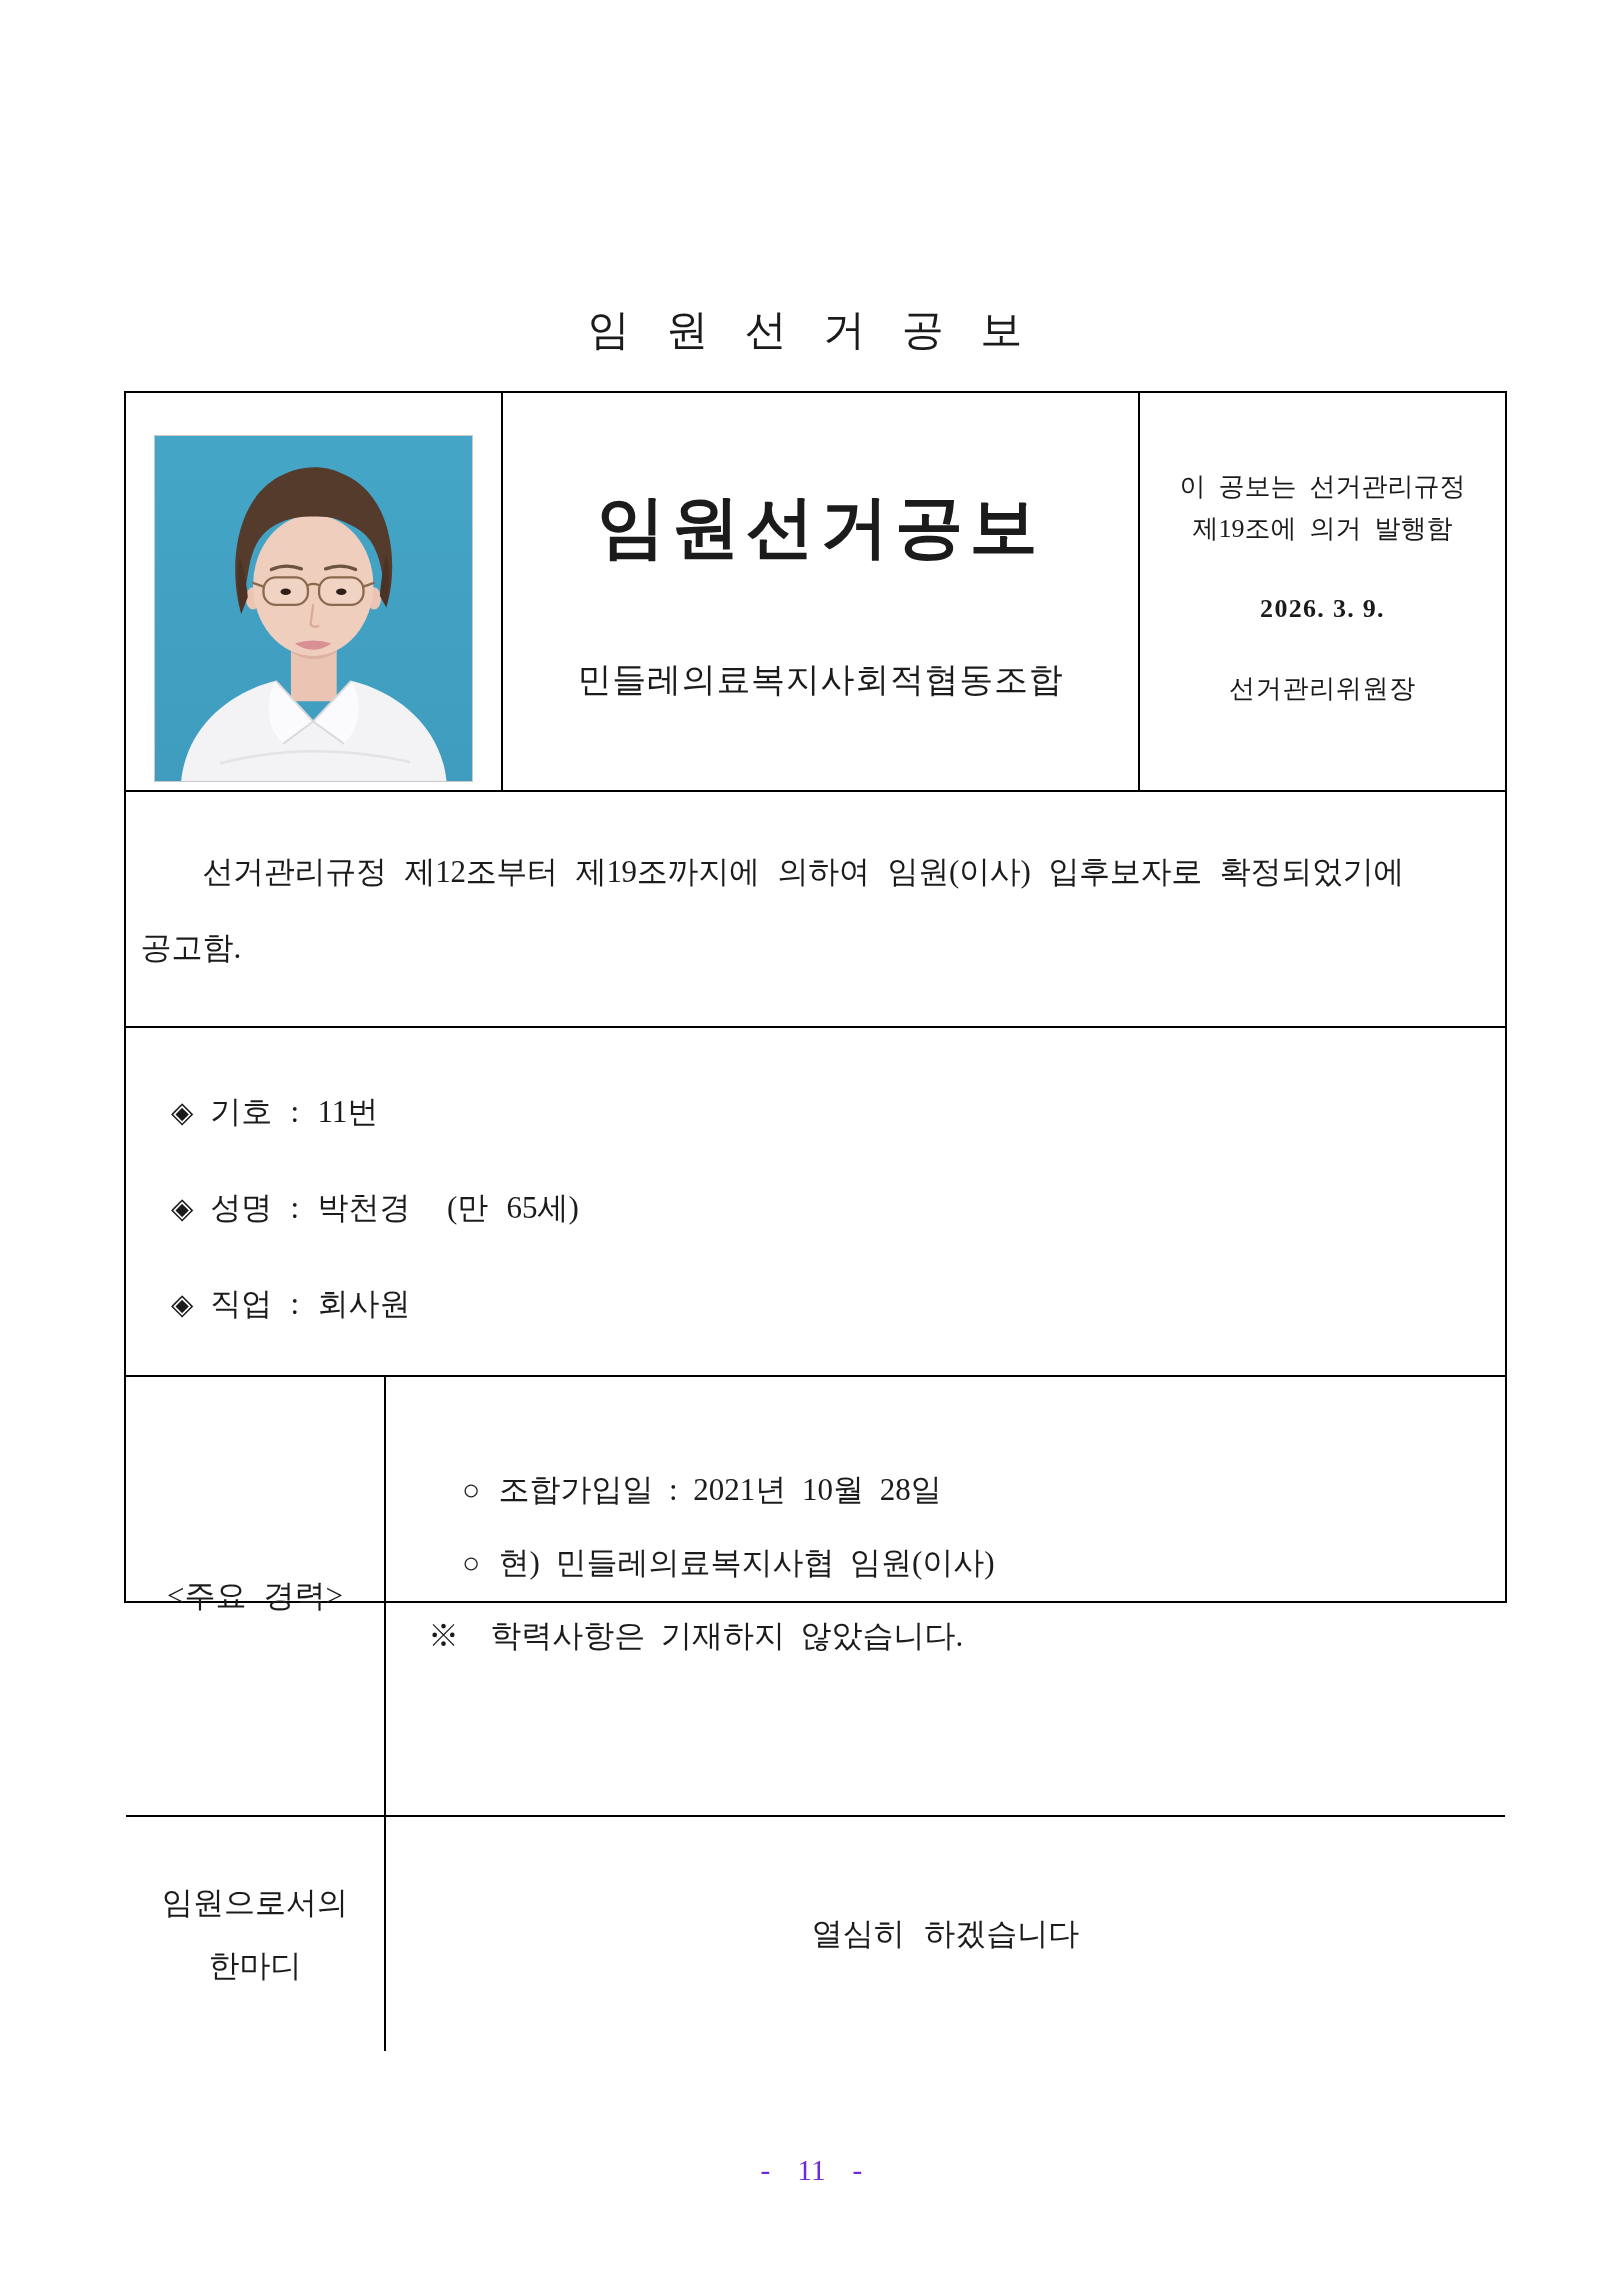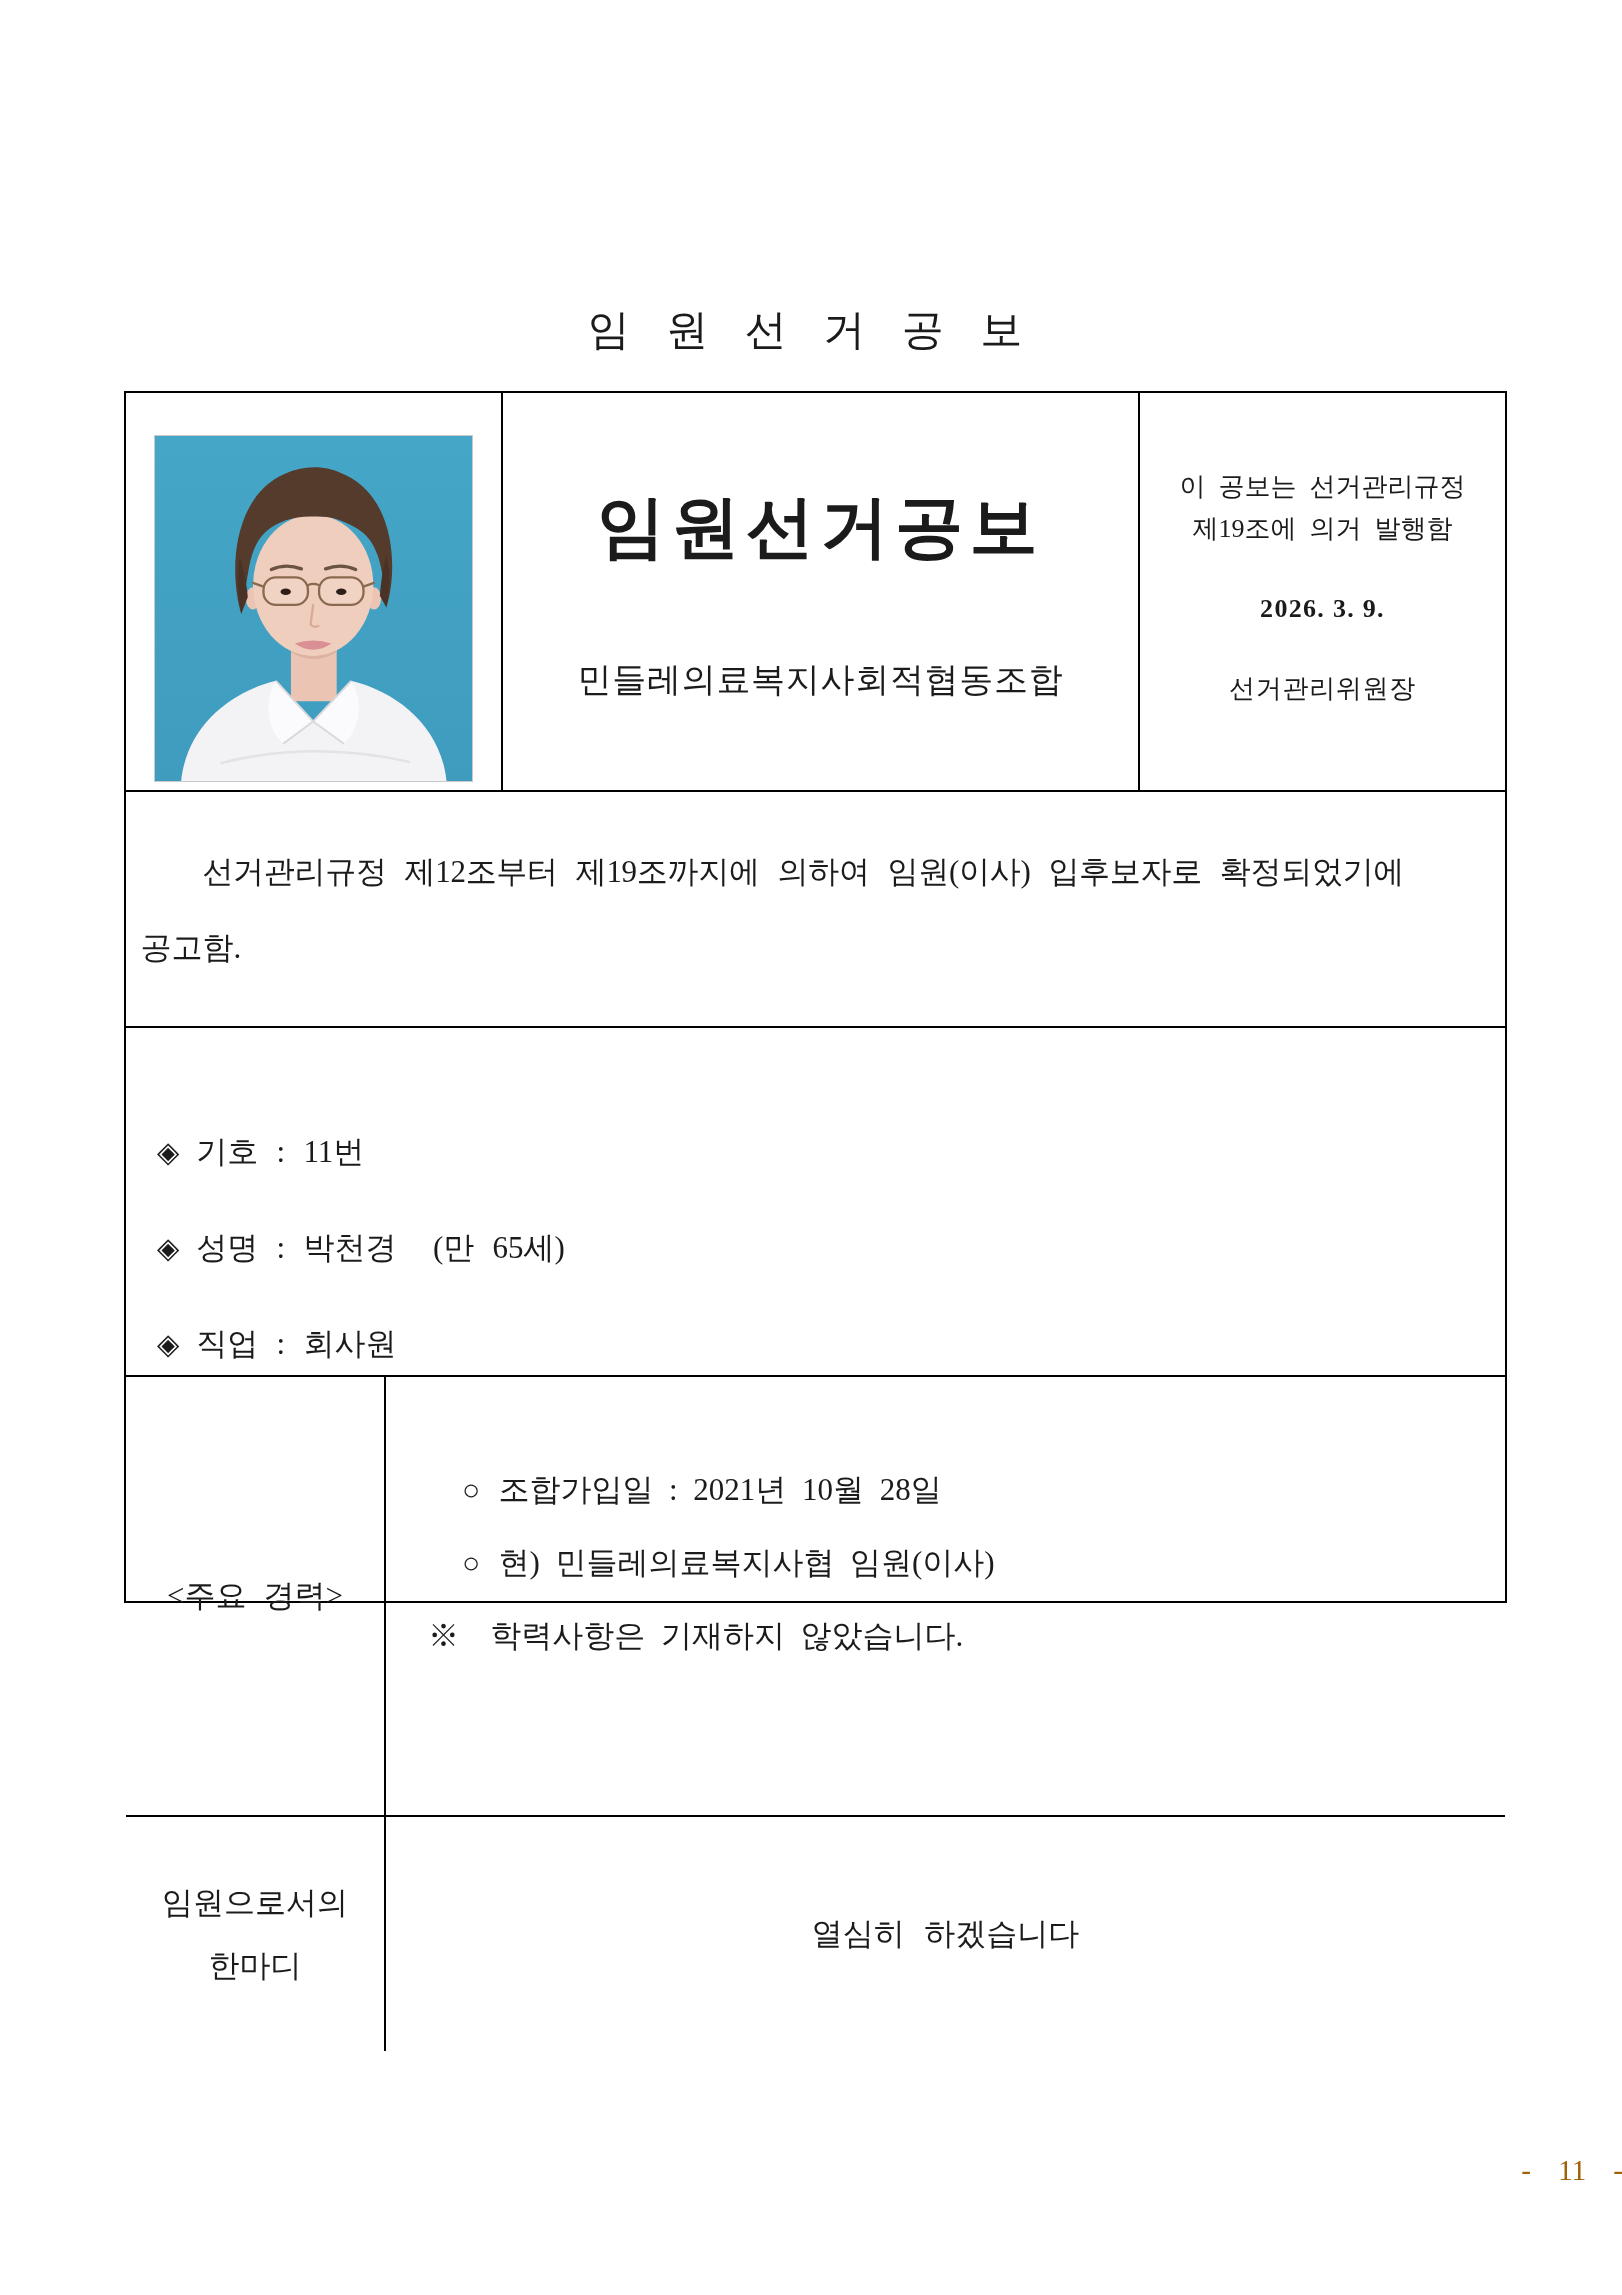--- a/index.html
+++ b/index.html
@@ -54,21 +54,21 @@
 
   
   .announce-cell{ font-size:31px; padding:60px 19.6px 0 14.4px; }
   .announce-line1{
     text-indent:62px; white-space:nowrap; word-spacing:10.5px;
     letter-spacing:-0.3px; line-height:39px;
   }
   .announce-line2{ margin-top:37px; line-height:39px; }
 
   
-  .info-cell{ padding:67px 0 0 31px; font-size:31px;margin-top:40px; }
+  .info-cell{ padding:67px 0 0 45px; font-size:31px; }
   .info-line{ margin-bottom:62px; white-space:pre; word-spacing:10.5px; line-height:34px; }
   .diamond-bullet{ font-size:29px; margin-right:17px; }
 
   
   .label-cell{
     display:flex; flex-direction:column; justify-content:center; align-items:center;
     font-size:31px; text-align:center;
   }
   .career-label{ word-spacing:9.2px; white-space:pre; }
   .career-cell{ padding:96px 0 0 42px; font-size:31px; }
@@ -80,21 +80,21 @@
   .message-label-line{ line-height:63px; white-space:pre; }
   .message-cell{
     display:flex; justify-content:center; align-items:center;
     font-size:31px;
   }
   .message-text{ word-spacing:11.8px; white-space:pre; }
 
   
   .page-number{
     position:absolute; left:0; top:2154px; width:100%;
-    text-align:right; font-size:29.4px; color:#a16207;
+    text-align:center; font-size:29.4px; color:#6d28d9;
     word-spacing:19.6px; white-space:pre;
   }
 </style>
 </head>
 <body>
 
 <div class="doc-title">임 원 선 거 공 보</div>
 
 <div class="etable">
 

